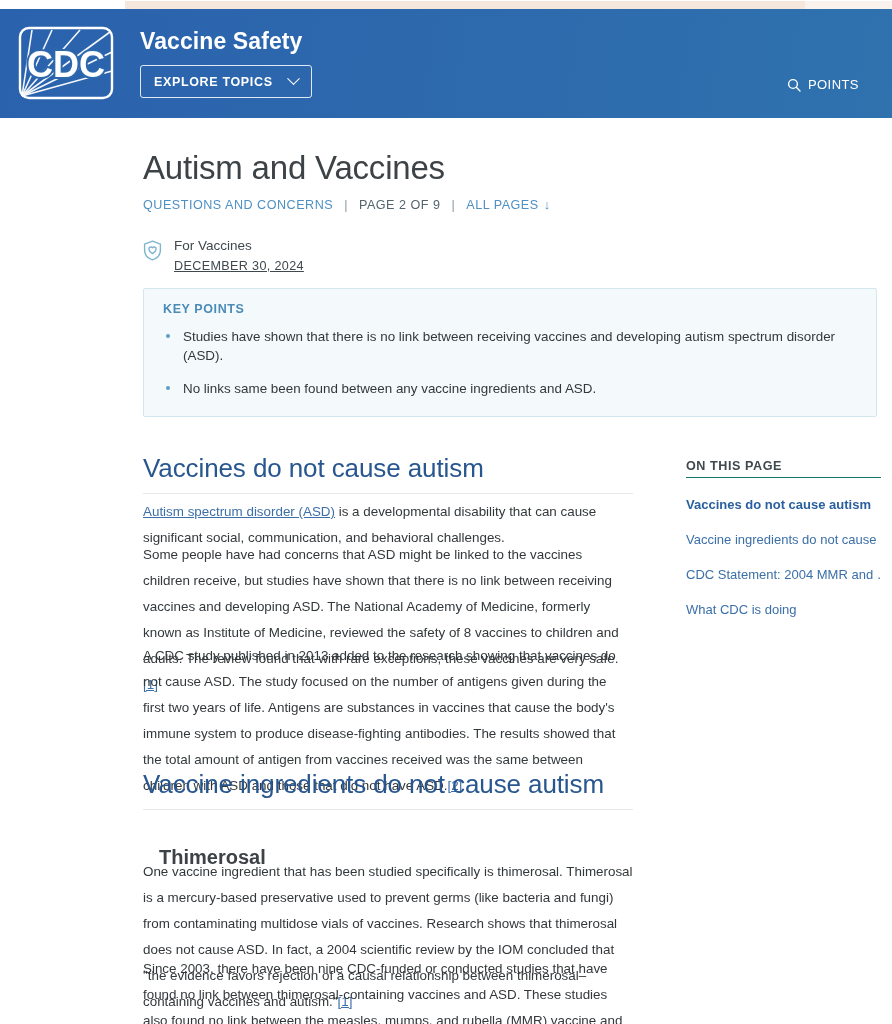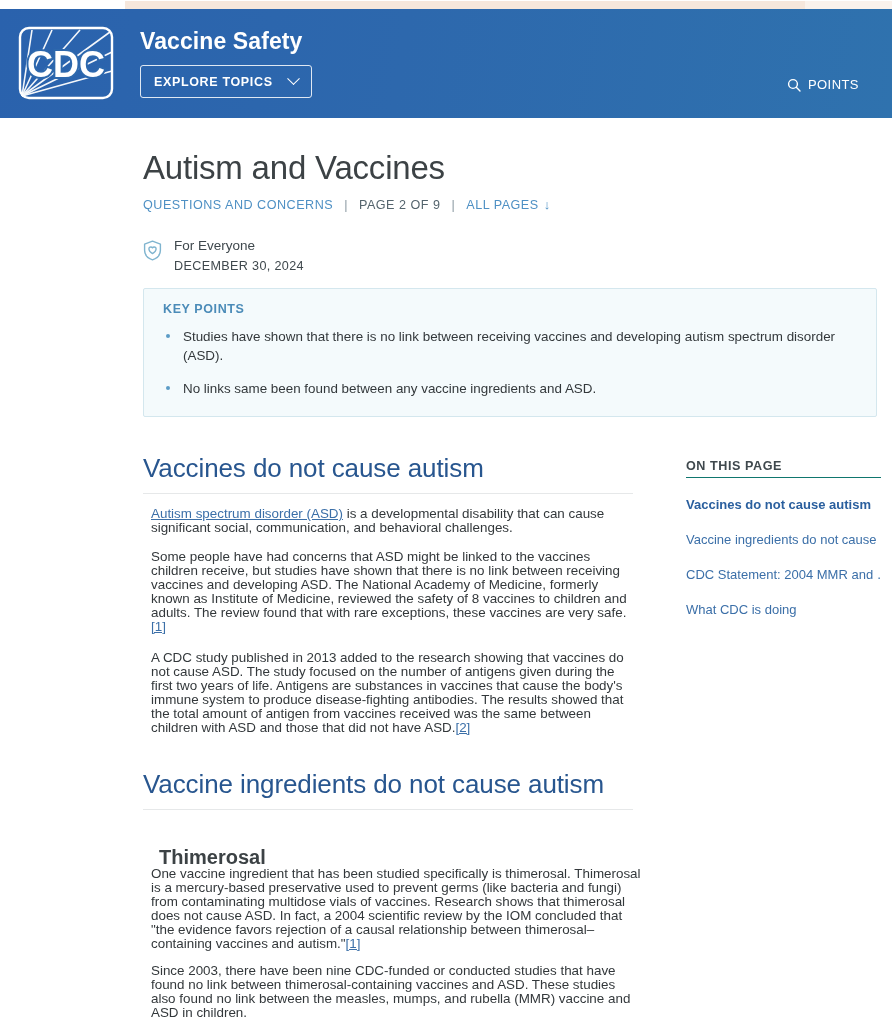--- a/index.html
+++ b/index.html
@@ -102,20 +102,21 @@
   #audience-row {
     position: absolute; left: 143px; top: 118px;
     display: flex; align-items: flex-start; gap: 12px;
   }
   #audience-shield-icon { margin-top: 4px; }
   #audience-text { line-height: 19px; }
   #audience-label { font-size: 13.5px; color: #3f484d; }
   #published-date {
     font-size: 12.6px; color: #3f484d; letter-spacing: .35px;
     margin-top: 2px;
+    text-decoration: underline;
   }
 
   
   #key-points {
     position: absolute; left: 143px; top: 170px;
     width: 734px; height: 129px;
     background: #f4fafc;
     border: 1px solid #d4e7ee;
     border-radius: 2px;
   }
@@ -144,22 +145,22 @@
     margin: 0; padding-bottom: 9px;
     border-bottom: 1px solid #e6e8e9;
     font-size: 26px; line-height: 32px;
   }
   .sub-heading {
     color: #3c4245; font-weight: 700; font-size: 20px;
     line-height: 26px; margin: 16px;
   }
 
   p.body-text {
-    margin: 8px;
-    font-size: 13.4px; line-height: 14px;
+    margin: 0;
+    font-size: 13.4px; line-height: 26px;
     color: #33383b;
   }
   p.body-text a, a.inline-link {
     color: #3b6fa8; text-decoration: underline; cursor: pointer;
   }
   .ref-link {
     color: #3b6fa8; text-decoration: underline; cursor: pointer;
     font-size: 13.4px;
   }
 
@@ -249,21 +250,21 @@
 
   <div id="audience-row">
     <svg id="audience-shield-icon" width="19" height="21" viewBox="0 0 19 21" aria-hidden="true">
       <path d="M9.5 1.2 L17.4 4.1 V10.2 C17.4 15.1 13.9 18.4 9.5 19.8
                C5.1 18.4 1.6 15.1 1.6 10.2 V4.1 Z" fill="none" stroke="#7fb4cf" stroke-width="1.4" stroke-linejoin="round"></path>
       <path d="M9.5 13.6 C9.5 13.6 5.9 11.5 5.9 9.1 C5.9 7.8 6.9 7.0 7.9 7.0
                C8.6 7.0 9.2 7.4 9.5 7.9 C9.8 7.4 10.4 7.0 11.1 7.0
                C12.1 7.0 13.1 7.8 13.1 9.1 C13.1 11.5 9.5 13.6 9.5 13.6 Z" fill="none" stroke="#7fb4cf" stroke-width="1.3" stroke-linejoin="round"></path>
     </svg>
     <div id="audience-text">
-      <div id="audience-label">For Everyone</div>
+      <div id="audience-label">For Vaccines</div>
       <div id="published-date">DECEMBER 30, 2024</div>
     </div>
   </div>
 
   <section id="key-points">
     <div id="key-points-title">KEY POINTS</div>
     <ul id="key-points-list">
       <li>Studies have shown that there is no link between receiving vaccines and developing autism spectrum disorder (ASD).</li>
       <li>No links same been found between any vaccine ingredients and ASD.</li>
     </ul>

